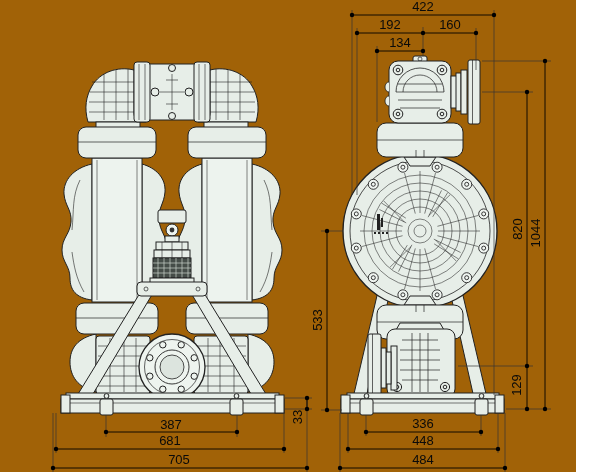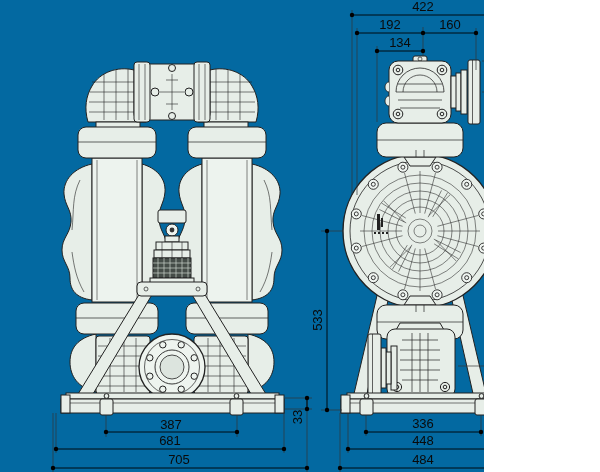--- a/index.html
+++ b/index.html
@@ -1,16 +1,16 @@
 <!DOCTYPE html>
 <html><head>
 <meta charset="utf-8">
 <style>
   html,body{margin:0;padding:0;background:#ffffff;}
-  .stage{position:relative;width:484px;height:472px;background:#0369a1;overflow:hidden;
+  .stage{position:relative;width:576px;height:472px;background:#a16207;overflow:hidden;
          font-family:"Liberation Sans",sans-serif;}
   svg{position:absolute;left:0;top:0;}
   .dim-text{font-family:"Liberation Sans",sans-serif;font-size:13px;fill:#0a0a0a;}
 </style>
 </head>
 <body>
 
 <div class="stage">
 <svg width="600" height="472" viewBox="0 0 600 472">
 

